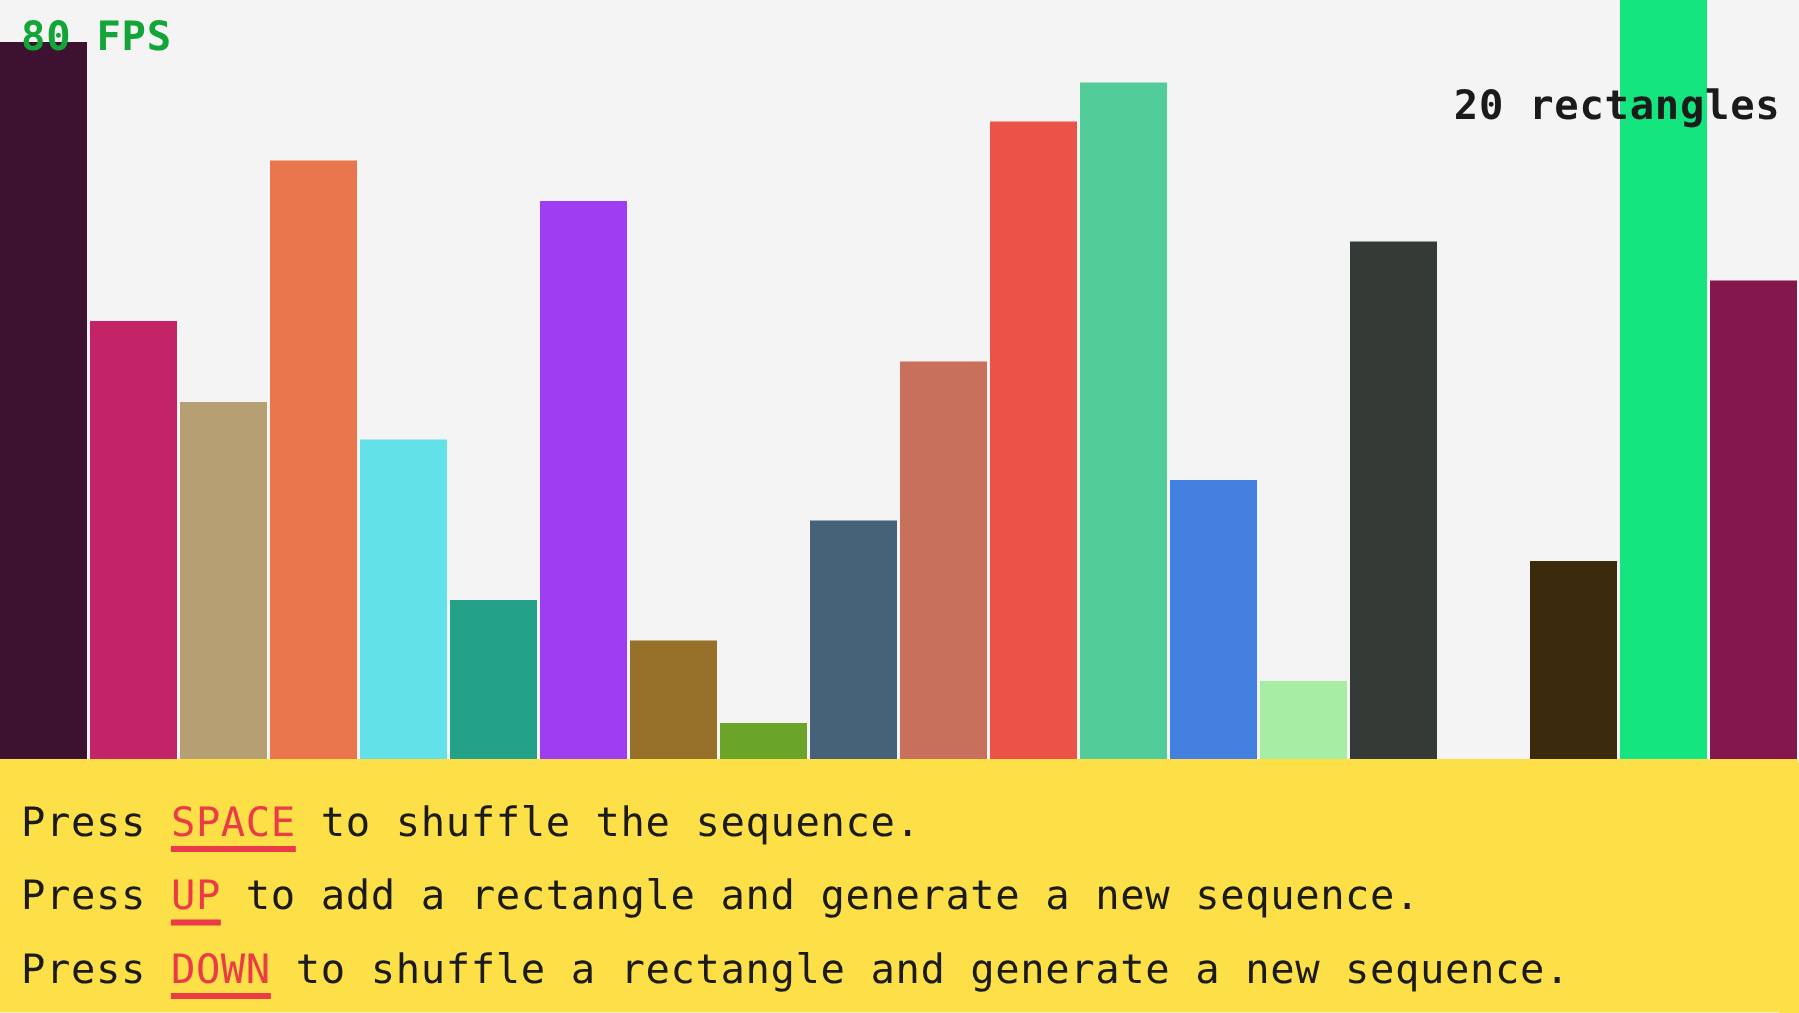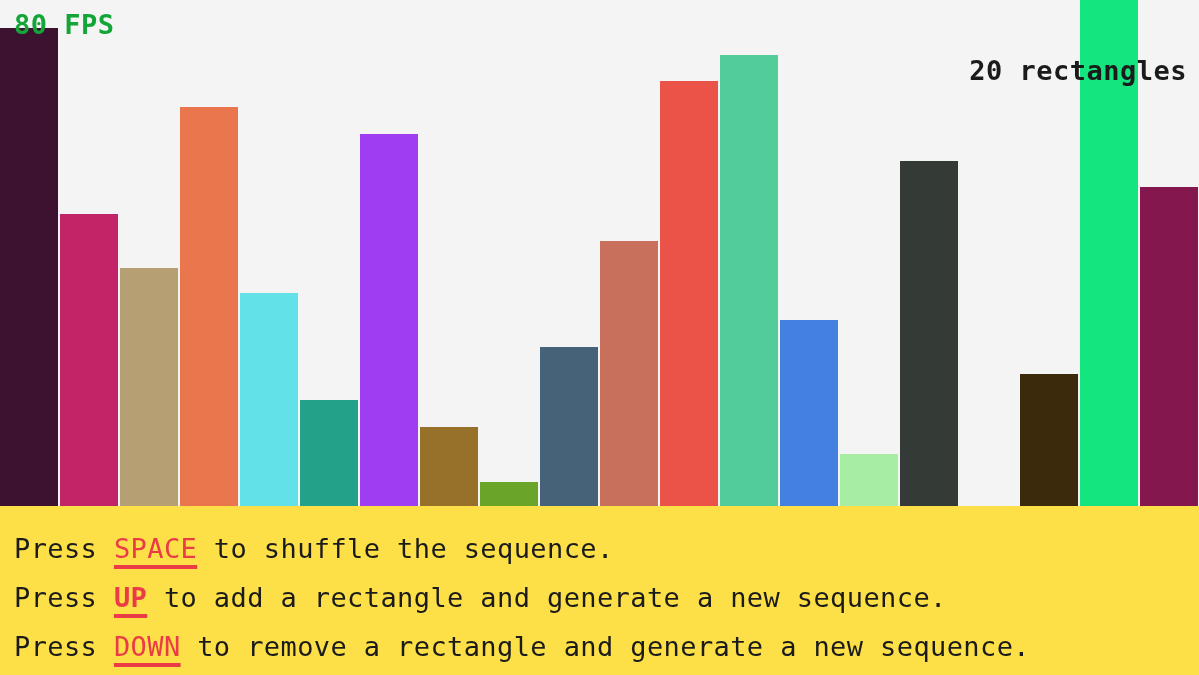--- a/index.html
+++ b/index.html
@@ -100,17 +100,17 @@
       <div class="bar" style="left: 1020px; width: 58px; height: 132px; background: rgb(60, 42, 12);"></div>
       <div class="bar" style="left: 1080px; width: 58px; height: 535px; background: rgb(20, 229, 127);"></div>
       <div class="bar" style="left: 1140px; width: 58px; height: 319px; background: rgb(133, 23, 79);"></div>
     </div>
 
   <div class="hud" id="fps-counter" style="color: rgb(19, 165, 56);">80 FPS</div>
   <div class="hud" id="rect-count" style="color: rgb(27, 27, 27);">20 rectangles</div>
 
   <div id="instructions">
       <div class="instruction-line" style="color: rgb(27, 27, 27);"><span>Press </span><span class="key" style="color: rgb(234, 59, 71); text-decoration-color: rgb(234, 59, 71);">SPACE</span><span> to shuffle the sequence.</span></div>
-      <div class="instruction-line" style="color: rgb(27, 27, 27);"><span>Press </span><span class="key" style="color: rgb(234, 59, 71); text-decoration-color: rgb(234, 59, 71); font-weight: bold;">UP</span><span> to add a rectangle and generate a new sequence.</span></div>
-      <div class="instruction-line" style="color: rgb(27, 27, 27);"><span>Press </span><span class="key" style="color: rgb(234, 59, 71); text-decoration-color: rgb(234, 59, 71);">DOWN</span><span> to remove a rectangle and generate a new sequence.</span></div>
+      <div class="instruction-line" style="color: rgb(27, 27, 27);"><span>Press </span><span class="key" style="color: rgb(234, 59, 71); text-decoration-color: rgb(234, 59, 71);">UP</span><span> to add a rectangle and generate a new sequence.</span></div>
+      <div class="instruction-line" style="color: rgb(27, 27, 27);"><span>Press </span><span class="key" style="color: rgb(234, 59, 71); text-decoration-color: rgb(234, 59, 71);">DOWN</span><span> to shuffle a rectangle and generate a new sequence.</span></div>
     </div>
 
 </div>
 
 </body></html>

